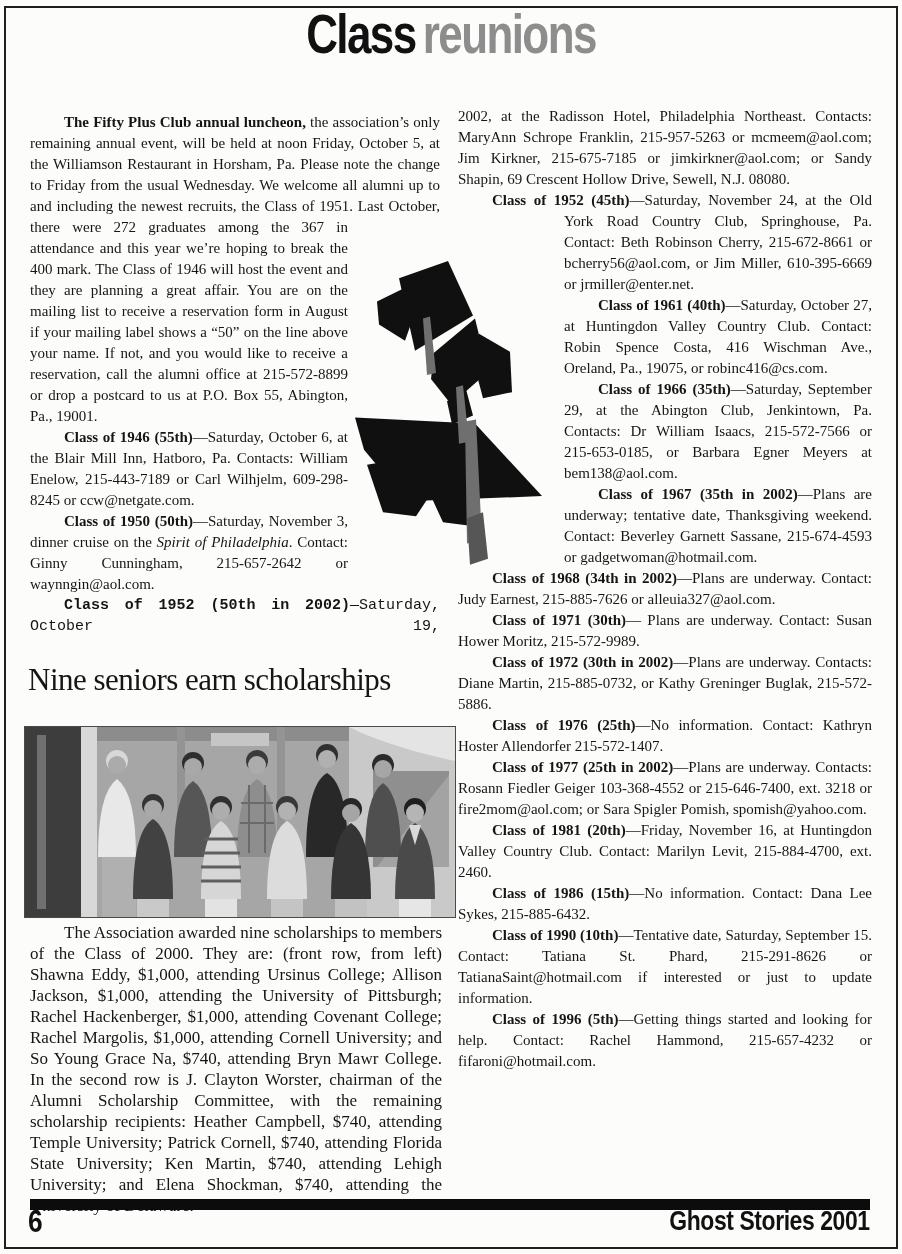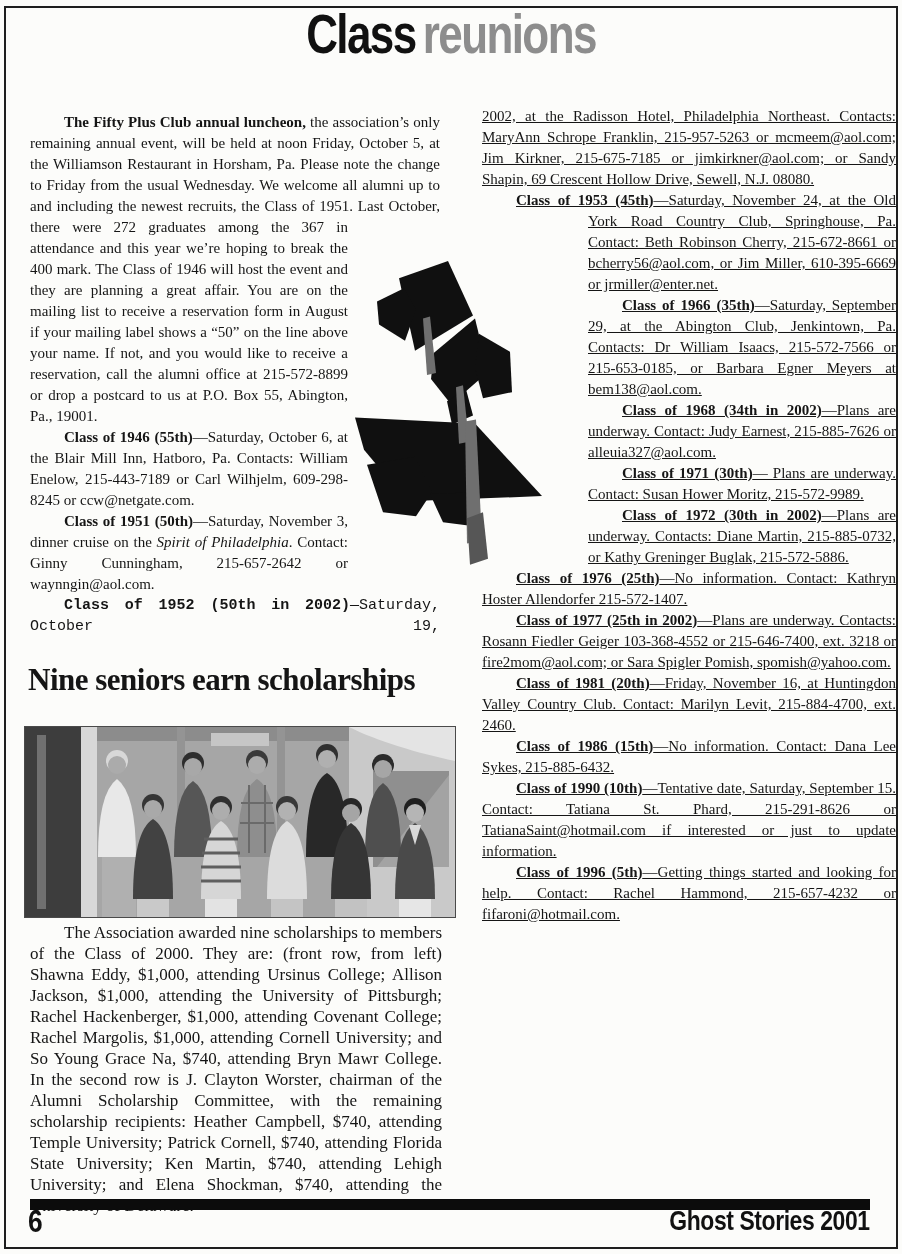--- a/index.html
+++ b/index.html
@@ -8,29 +8,29 @@
           font-family:"Liberation Serif", serif; color:#151515; overflow:hidden; }
   .page-border { position:absolute; left:4px; top:6px; right:4px; bottom:5px;
           border:2px solid #1e1e1e; pointer-events:none; }
   .title { position:absolute; top:2px; left:0; width:100%; text-align:center;
           font-family:"Liberation Sans", sans-serif; font-weight:bold; font-size:55px;
           letter-spacing:-2px; transform:scaleX(0.80); transform-origin:50% 0; white-space:nowrap; }
   .title .t1 { color:#111111; }
   .title .t2 { color:#8d8d8d; margin-left:9px; }
   .col { position:absolute; text-align:justify; font-size:15px; line-height:21px; }
   .col-left  { left:30px;  top:112px; width:410px; }
-  .col-right { left:482px; top:106px; width:414px;text-decoration:underline; }
+  .col-right { left:458px; top:106px; width:414px; }
   .para { margin:0; }
   .indent { text-indent:34px; }
   .lead { font-weight:bold; }
   .sp-r { float:right; width:92px;  height:345px; }
   .sp-l { float:left;  width:106px; height:350px; }
   .just-last { text-align-last:justify;font-family:Liberation Mono, monospace; }
   .headline { position:absolute; left:28px; top:662px; width:424px;
-          font-family:"Liberation Serif", serif; font-weight:bold; font-size:31px;
+          font-family:"Liberation Serif", serif; font-weight:normal; font-size:31px;
           letter-spacing:-0.5px; }
   .photo { position:absolute; left:25px; top:727px; width:430px; height:190px;
           outline:1px solid #4a4a4a; background:#b6b6b6; }
   .photo svg { display:block; width:100%; height:100%; }
   .caption { position:absolute; left:30px; top:922px; width:412px;
           text-align:justify; font-size:17px; line-height:21px; }
   .caps { position:absolute; left:352px; top:258px; width:240px; height:338px; z-index:3; }
   .caps svg { display:block; width:100%; height:100%; }
   .footer-bar { position:absolute; left:30px; top:1199px; width:840px; height:11px; background:#0c0c0c; }
   .page-num { position:absolute; left:28px; top:1204px; font-family:"Liberation Sans", sans-serif;
@@ -64,28 +64,30 @@
         <polygon points="104,128 111,126 117,182 107,184"></polygon>
         <polygon points="113,162 124,160 130,280 115,283"></polygon>
       </g>
       <polygon points="115,258 131,252 136,298 118,304" fill="#565656"></polygon>
     </svg>
   </div>
 
   <div class="col col-left">
     <p class="para indent"><b class="lead">The Fifty Plus Club annual luncheon,</b><span> the association’s only remaining annual event, will be held at noon Friday, October 5, at the Williamson Restaurant in Horsham, Pa. Please note the change to Friday from the usual Wednesday. We welcome all alumni up to and including the newest recruits, the Class of 1951. Last October, there were 272 graduates among </span><span class="sp-r"></span><span>the 367 in attendance and this year we’re hoping to break the 400 mark. The Class of 1946 will host the event and they are planning a great affair. You are on the mailing list to receive a reservation form in August if your mailing label shows a “50” on the line above your name. If not, and you would like to receive a reservation, call the alumni office at 215-572-8899 or drop a postcard to us at P.O. Box 55, Abington, Pa., 19001.</span></p>
     <p class="para indent"><b class="lead">Class of 1946 (55th)</b><span>—Saturday, October 6, at the Blair Mill Inn, Hatboro, Pa. Contacts: William Enelow, 215-443-7189 or Carl Wilhjelm, 609-298-8245 or ccw@netgate.com.</span></p>
-    <p class="para indent"><b class="lead">Class of 1951 (50th)</b><span>—Saturday, November 3, dinner cruise on the </span><i>Spirit of Philadelphia</i><span>. Contact: Ginny Cunningham, 215-657-2642 or waynngin@aol.com.</span></p>
+    <p class="para indent"><b class="lead">Class of 1950 (50th)</b><span>—Saturday, November 3, dinner cruise on the </span><i>Spirit of Philadelphia</i><span>. Contact: Ginny Cunningham, 215-657-2642 or waynngin@aol.com.</span></p>
     <p class="para indent just-last"><b class="lead">Class of 1952 (50th in 2002)</b><span>—Saturday, October 19,</span></p>
   </div>
 
   <div class="col col-right">
     <p class="para">2002, at the Radisson Hotel, Philadelphia Northeast. Contacts: MaryAnn Schrope Franklin, 215-957-5263 or mcmeem@aol.com; Jim Kirkner, 215-675-7185 or jimkirkner@aol.com; or Sandy Shapin, 69 Crescent Hollow Drive, Sewell, N.J. 08080.</p>
-    <p class="para indent"><b class="lead">Class of 1953 (45th)</b><span>—Saturday, November 24, at the Old </span><span class="sp-l"></span><span>York Road Country Club, Springhouse, Pa. Contact: Beth Robinson Cherry, 215-672-8661 or bcherry56@aol.com, or Jim Miller, 610-395-6669 or jrmiller@enter.net.</span></p>
+    <p class="para indent"><b class="lead">Class of 1952 (45th)</b><span>—Saturday, November 24, at the Old </span><span class="sp-l"></span><span>York Road Country Club, Springhouse, Pa. Contact: Beth Robinson Cherry, 215-672-8661 or bcherry56@aol.com, or Jim Miller, 610-395-6669 or jrmiller@enter.net.</span></p>
+    <p class="para indent"><b class="lead">Class of 1961 (40th)</b><span>—Saturday, October 27, at Huntingdon Valley Country Club.  Contact: Robin Spence Costa, 416 Wischman Ave., Oreland, Pa., 19075, or robinc416@cs.com.</span></p>
     <p class="para indent"><b class="lead">Class of 1966 (35th)</b><span>—Saturday, September 29, at the Abington Club, Jenkintown, Pa. Contacts: Dr William Isaacs, 215-572-7566 or 215-653-0185, or Barbara Egner Meyers at bem138@aol.com.</span></p>
+    <p class="para indent"><b class="lead">Class of 1967 (35th in 2002)</b><span>—Plans are underway; tentative date, Thanksgiving weekend. Contact: Beverley Garnett Sassane, 215-674-4593 or gadgetwoman@hotmail.com.</span></p>
     <p class="para indent"><b class="lead">Class of 1968 (34th in 2002)</b><span>—Plans are underway. Contact: Judy Earnest, 215-885-7626 or alleuia327@aol.com.</span></p>
     <p class="para indent"><b class="lead">Class of 1971 (30th)</b><span>— Plans are underway. Contact: Susan Hower Moritz, 215-572-9989.</span></p>
     <p class="para indent"><b class="lead">Class of 1972 (30th in 2002)</b><span>—Plans are underway. Contacts: Diane Martin, 215-885-0732, or Kathy Greninger Buglak, 215-572-5886.</span></p>
     <p class="para indent"><b class="lead">Class of 1976 (25th)</b><span>—No information. Contact: Kathryn Hoster Allendorfer 215-572-1407.</span></p>
     <p class="para indent"><b class="lead">Class of 1977 (25th in 2002)</b><span>—Plans are underway. Contacts: Rosann Fiedler Geiger 103-368-4552 or 215-646-7400, ext. 3218 or fire2mom@aol.com; or Sara Spigler Pomish, spomish@yahoo.com.</span></p>
     <p class="para indent"><b class="lead">Class of 1981 (20th)</b><span>—Friday, November 16, at Huntingdon Valley Country Club. Contact: Marilyn Levit, 215-884-4700, ext. 2460.</span></p>
     <p class="para indent"><b class="lead">Class of 1986 (15th)</b><span>—No information. Contact: Dana Lee Sykes, 215-885-6432.</span></p>
     <p class="para indent"><b class="lead">Class of 1990 (10th)</b><span>—Tentative date, Saturday, September 15. Contact: Tatiana St. Phard, 215-291-8626 or TatianaSaint@hotmail.com if interested or just to update information.</span></p>
     <p class="para indent"><b class="lead">Class of 1996 (5th)</b><span>—Getting things started and looking for help. Contact:  Rachel Hammond, 215-657-4232 or fifaroni@hotmail.com.</span></p>
   </div>

